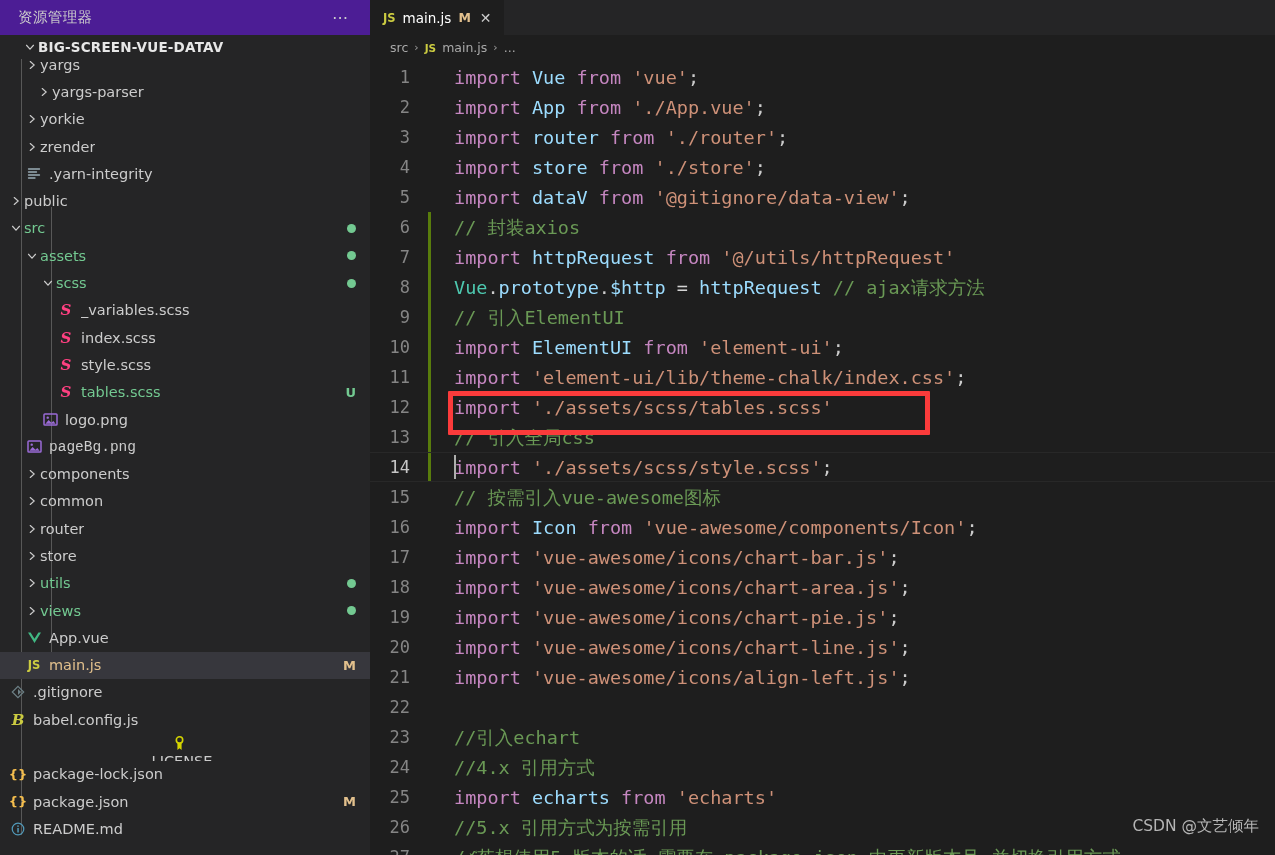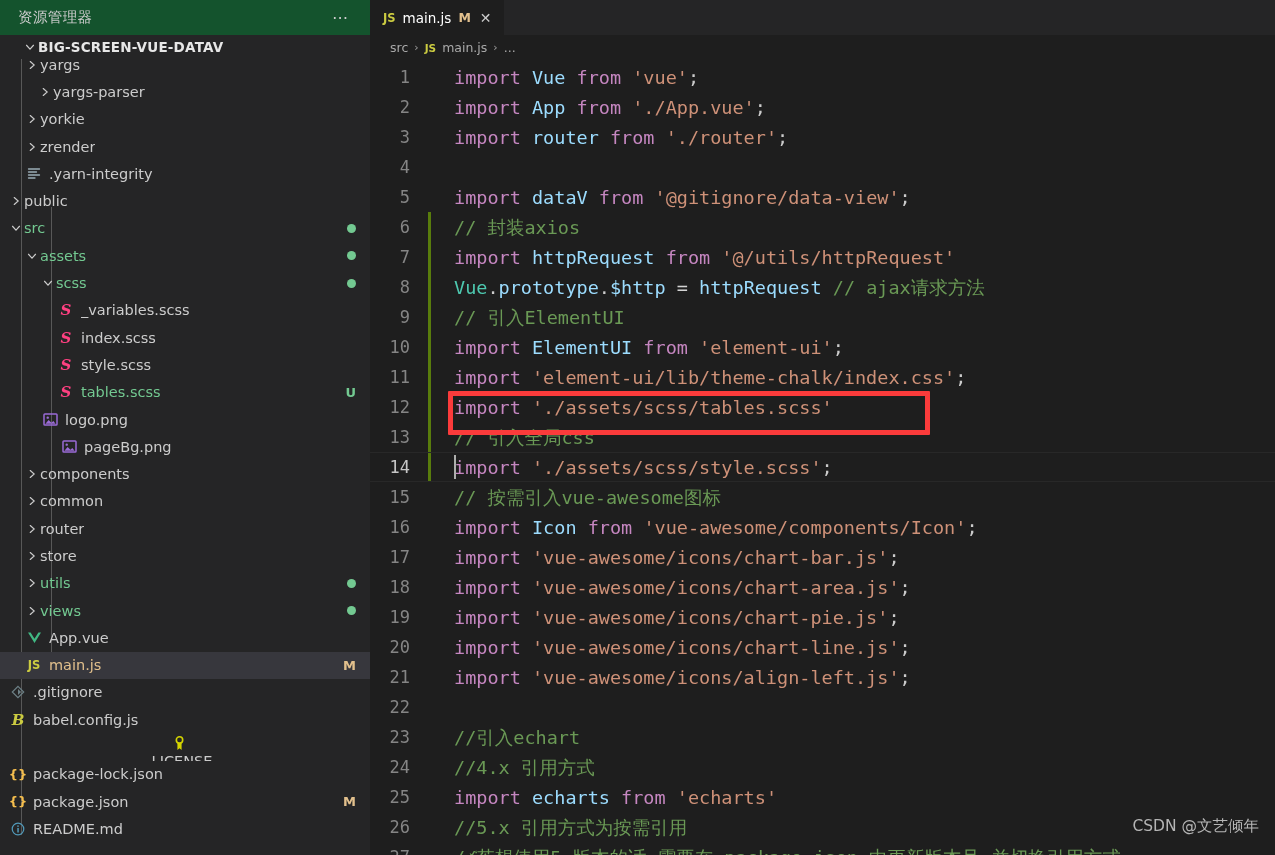--- a/index.html
+++ b/index.html
@@ -7,21 +7,21 @@
     width: 1275px; height: 855px;
     background: #1e1e1e;
     font-family: "DejaVu Sans", "Liberation Sans", sans-serif;
     overflow: hidden;
   }
   #app { display: flex; width: 1275px; height: 855px; position: relative; }
 
   
   .sidebar {
     width: 370px; height: 855px;
-    background: #14532d;
+    background: #4c1d95;
     display: flex; flex-direction: column;
     position: relative;
     flex: 0 0 370px;
   }
   .sidebar-title-row {
     height: 35px; display: flex; align-items: center;
     padding: 0 20px 0 18px; justify-content: space-between;
     flex: 0 0 35px;
   }
   .sidebar-title {
@@ -190,21 +190,21 @@
           <div class="guide" style="left: 21px; top: -8px; bottom: auto; height: 791.7px;"></div>
           <div class="guide" style="left: 51px; top: 155.8px; bottom: auto; height: 464.1px;"></div>
           <div class="row" style="padding-left: 24px; margin-top: -8px;">
             <span class="chev">
               <svg width="14" height="14" viewBox="0 0 16 16">
                 <path d="M6 4 L10.5 8 L6 12" stroke="#cccccc" stroke-width="1.3" fill="none" stroke-linecap="round"></path>
               </svg>
             </span>
             <span class="label">yargs</span>
           </div>
-          <div class="row" style="padding-left: 28px; margin-top: 0px; margin-left: 9px;">
+          <div class="row" style="padding-left: 36px; margin-top: 0px;">
             <span class="chev">
               <svg width="14" height="14" viewBox="0 0 16 16">
                 <path d="M6 4 L10.5 8 L6 12" stroke="#cccccc" stroke-width="1.3" fill="none" stroke-linecap="round"></path>
               </svg>
             </span>
             <span class="label">yargs-parser</span>
           </div>
           <div class="row" style="padding-left: 24px; margin-top: 0px;">
             <span class="chev">
               <svg width="14" height="14" viewBox="0 0 16 16">
@@ -289,21 +289,21 @@
           <div class="row" style="padding-left: 40px; margin-top: 0px;">
             <span class="ficon png">
               <svg width="15" height="13" viewBox="0 0 16 14">
                 <rect x="1" y="1" width="14" height="12" rx="1" fill="none" stroke="#9b6bd8" stroke-width="1.6"></rect>
                 <circle cx="5" cy="5" r="1.3" fill="#9b6bd8"></circle>
                 <path d="M2.5 11.5 L6 7.5 L9 10.5 L11 8.5 L13.5 11.5 Z" fill="#9b6bd8"></path>
               </svg>
             </span>
             <span class="label">logo.png</span>
           </div>
-          <div class="row" style="padding-left: 59px; margin-top: 0px;">
+          <div class="row" style="padding-left: 24px; margin-top: 0px; font-family: Liberation Mono, monospace;">
             <span class="ficon png">
               <svg width="15" height="13" viewBox="0 0 16 14">
                 <rect x="1" y="1" width="14" height="12" rx="1" fill="none" stroke="#9b6bd8" stroke-width="1.6"></rect>
                 <circle cx="5" cy="5" r="1.3" fill="#9b6bd8"></circle>
                 <path d="M2.5 11.5 L6 7.5 L9 10.5 L11 8.5 L13.5 11.5 Z" fill="#9b6bd8"></path>
               </svg>
             </span>
             <span class="label">pageBg.png</span>
           </div>
           <div class="row" style="padding-left: 24px; margin-top: 0px;">
@@ -433,21 +433,21 @@
         <span class="sep">›</span>
         <span>...</span>
       </div>
 
     <div class="code-scroll">
       <div class="code-lines" id="code-lines">
           <div class="gutter-mod" style="top: 152px; height: 270px;"></div>
           <div class="cline"><span class="ln">1</span><span class="code-txt"><span class="t-kw">import</span><span> </span><span class="t-id">Vue</span><span> </span><span class="t-from">from</span><span> </span><span class="t-str">'vue'</span><span class="t-punc">;</span></span></div>
           <div class="cline"><span class="ln">2</span><span class="code-txt"><span class="t-kw">import</span><span> </span><span class="t-id">App</span><span> </span><span class="t-from">from</span><span> </span><span class="t-str">'./App.vue'</span><span class="t-punc">;</span></span></div>
           <div class="cline"><span class="ln">3</span><span class="code-txt"><span class="t-kw">import</span><span> </span><span class="t-id">router</span><span> </span><span class="t-from">from</span><span> </span><span class="t-str">'./router'</span><span class="t-punc">;</span></span></div>
-          <div class="cline"><span class="ln">4</span></div>
+          <div class="cline"><span class="ln">4</span><span class="code-txt"><span class="t-kw">import</span><span> </span><span class="t-id">store</span><span> </span><span class="t-from">from</span><span> </span><span class="t-str">'./store'</span><span class="t-punc">;</span></span></div>
           <div class="cline"><span class="ln">5</span><span class="code-txt"><span class="t-kw">import</span><span> </span><span class="t-id">dataV</span><span> </span><span class="t-from">from</span><span> </span><span class="t-str">'@gitignore/data-view'</span><span class="t-punc">;</span></span></div>
           <div class="cline"><span class="ln">6</span><span class="code-txt"><span class="t-cmt">// 封装axios</span></span></div>
           <div class="cline"><span class="ln">7</span><span class="code-txt"><span class="t-kw">import</span><span> </span><span class="t-id">httpRequest</span><span> </span><span class="t-from">from</span><span> </span><span class="t-str">'@/utils/httpRequest'</span></span></div>
           <div class="cline"><span class="ln">8</span><span class="code-txt"><span class="t-obj">Vue</span><span class="t-punc">.</span><span class="t-prop">prototype</span><span class="t-punc">.</span><span class="t-prop">$http</span><span> </span><span class="t-op">=</span><span> </span><span class="t-id">httpRequest</span><span> </span><span class="t-cmt">// ajax请求方法</span></span></div>
           <div class="cline"><span class="ln">9</span><span class="code-txt"><span class="t-cmt">// 引入ElementUI</span></span></div>
           <div class="cline"><span class="ln">10</span><span class="code-txt"><span class="t-kw">import</span><span> </span><span class="t-id">ElementUI</span><span> </span><span class="t-from">from</span><span> </span><span class="t-str">'element-ui'</span><span class="t-punc">;</span></span></div>
           <div class="cline"><span class="ln">11</span><span class="code-txt"><span class="t-kw">import</span><span> </span><span class="t-str">'element-ui/lib/theme-chalk/index.css'</span><span class="t-punc">;</span></span></div>
           <div class="cline"><span class="ln">12</span><span class="code-txt"><span class="t-kw">import</span><span> </span><span class="t-str">'./assets/scss/tables.scss'</span></span></div>
           <div class="cline"><span class="ln">13</span><span class="code-txt"><span class="t-cmt">// 引入全局css</span></span></div>
           <div class="cline current"><span class="ln">14</span><span class="code-txt"><span class="t-kw">import</span><span> </span><span class="t-str">'./assets/scss/style.scss'</span><span class="t-punc">;</span></span></div>

